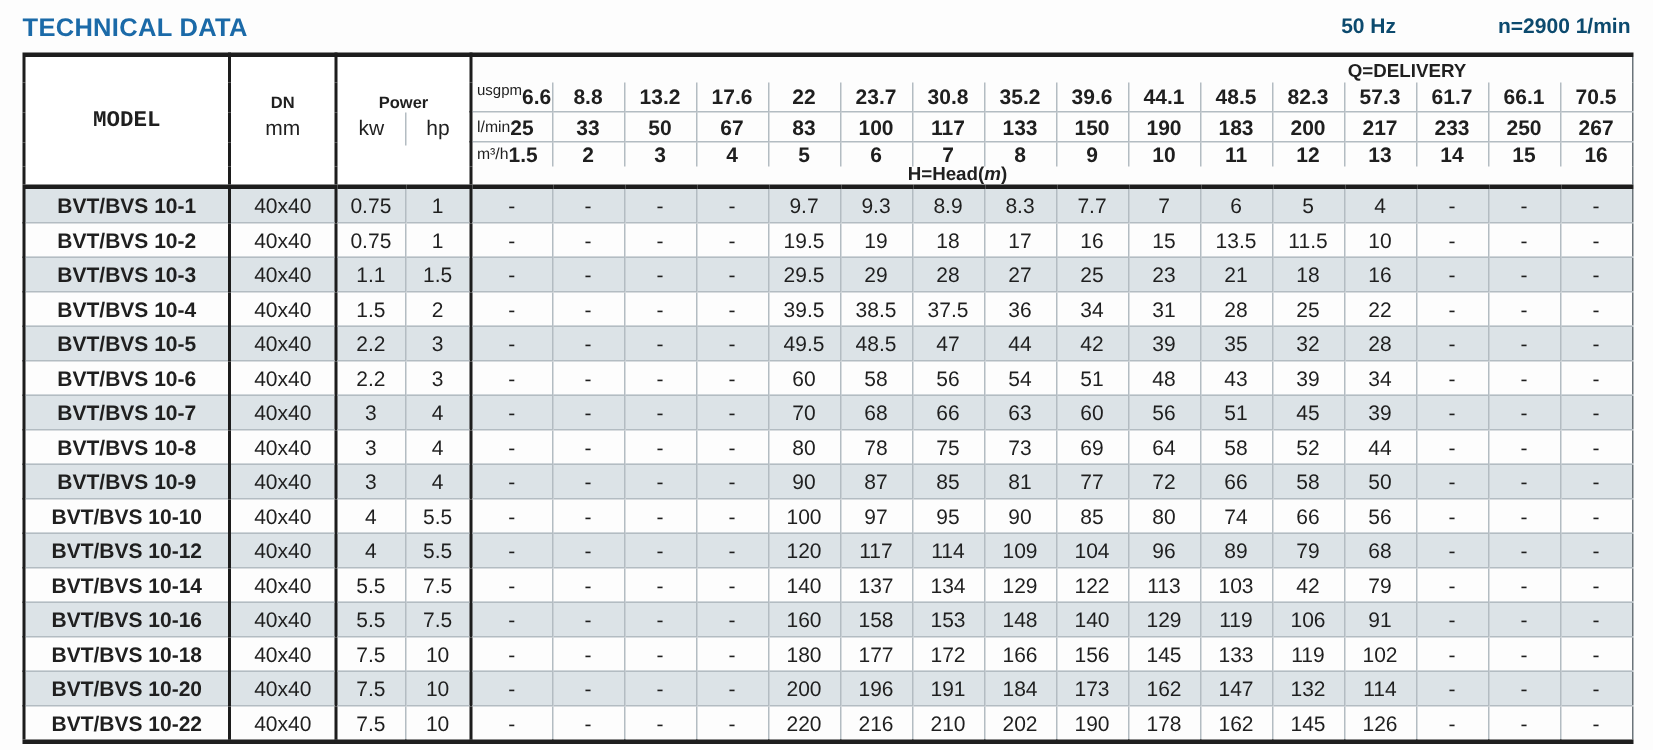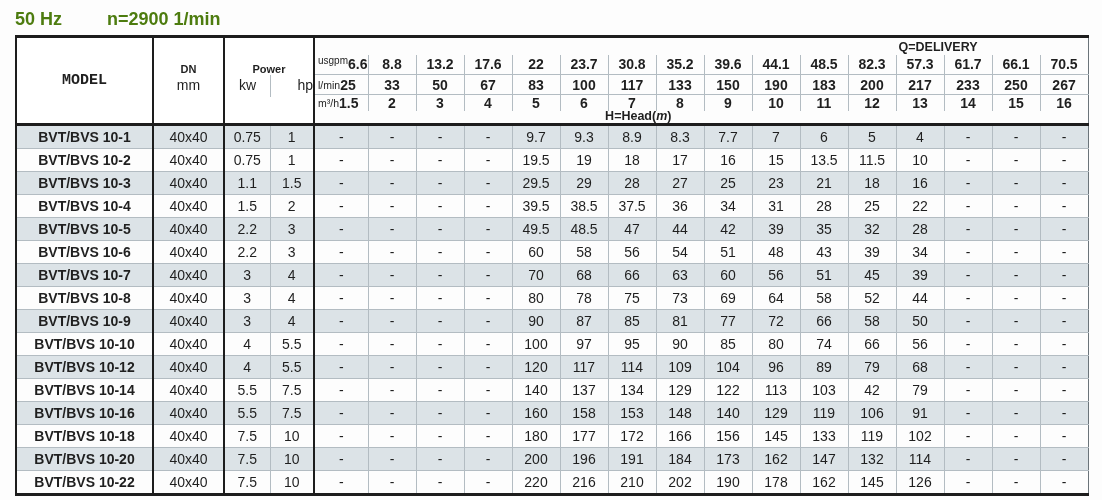--- a/index.html
+++ b/index.html
@@ -11,21 +11,21 @@
     color: #1f1f1f;
     overflow: hidden;
   }
   .topbar {
     display: flex; justify-content: space-between; align-items: flex-start;
     padding: 9px 15px 0 15px; height: 35px;
   }
   .page-title {
     color: #1b6aa8; font-weight: bold; font-size: 17px; letter-spacing: 0.2px;
   }
-  .top-right { display: flex; gap: 45px; color: #4d7c0f; font-weight: bold; font-size: 18px; }
+  .top-right { display: flex; gap: 68px; color: #0c4a6e; font-weight: bold; font-size: 14px; }
 
   table.tech {
     border-collapse: collapse; table-layout: fixed;
     margin-left: 15px; width: 1072px;
     border-top: 3px solid #1d1d1d;
     border-left: 2px solid #1d1d1d;
     border-right: 1px solid #6b747a;
     border-bottom: 3px solid #1d1d1d;
   }
   th, td { padding: 0; margin: 0; font-weight: normal; text-align: center; vertical-align: middle; }
@@ -36,21 +36,21 @@
 
   
   th.h-model, th.h-dn, th.h-power { background: #fff; }
   .h-model { font-weight: bold; font-size: 15px; font-family: Liberation Mono, monospace; }
   .h-dn .stackbox, .h-power .stackbox { display: flex; flex-direction: column; height: 100%; }
   .stackbox .mid { flex: 1; display: flex; align-items: center; justify-content: center; font-weight: bold; font-size: 11px; }
   .stackbox .bottom { height: 22px; line-height: 20px; font-size: 14px; }
   .h-power .bottom { display: flex; }
   .h-power .bottom span { display: block; line-height: 20px; }
   .h-power .bottom .u-kw { width: 46px; border-right: 1px solid #b3bcc2; }
-  .h-power .bottom .u-hp { width: 42px; text-align: right; }
+  .h-power .bottom .u-hp { width: 42px; }
 
   tr.r-qdel td.qdel {
     height: 18px; font-weight: bold; font-size: 12.5px; line-height: 16px;
     text-align: right; padding-right: 110px; vertical-align: bottom;
   }
   tr.r-gpm th, tr.r-lmin th { height: 20px; border-bottom: 1px solid #b3bcc2; }
   tr.r-m3h th { height: 16px; }
   tr.r-gpm th, tr.r-lmin th, tr.r-m3h th { font-weight: bold; font-size: 14px; }
   tr.r-headlbl td {
     height: 13px; font-weight: bold; font-size: 12.5px; line-height: 11px;
@@ -65,20 +65,21 @@
   tbody th, tbody td { height: 22px; line-height: 22px; font-size: 14px; border-top: 1px solid #b3bcc2; }
   tbody tr:first-child th, tbody tr:first-child td { border-top: 3px solid #1d1d1d; }
   tbody tr.shaded th, tbody tr.shaded td { background: #dce3e7; }
   tbody th.model { font-weight: bold; }
   i.it { font-style: italic; }
 </style>
 </head>
 <body>
 
 <div class="topbar">
+  <div class="page-title">TECHNICAL DATA</div>
   <div class="top-right">
     <span>50 Hz</span>
     <span>n=2900 1/min</span>
   </div>
 </div>
 
 <table class="tech">
   <colgroup>
     <col style="width:137px">
     <col style="width:71px">

